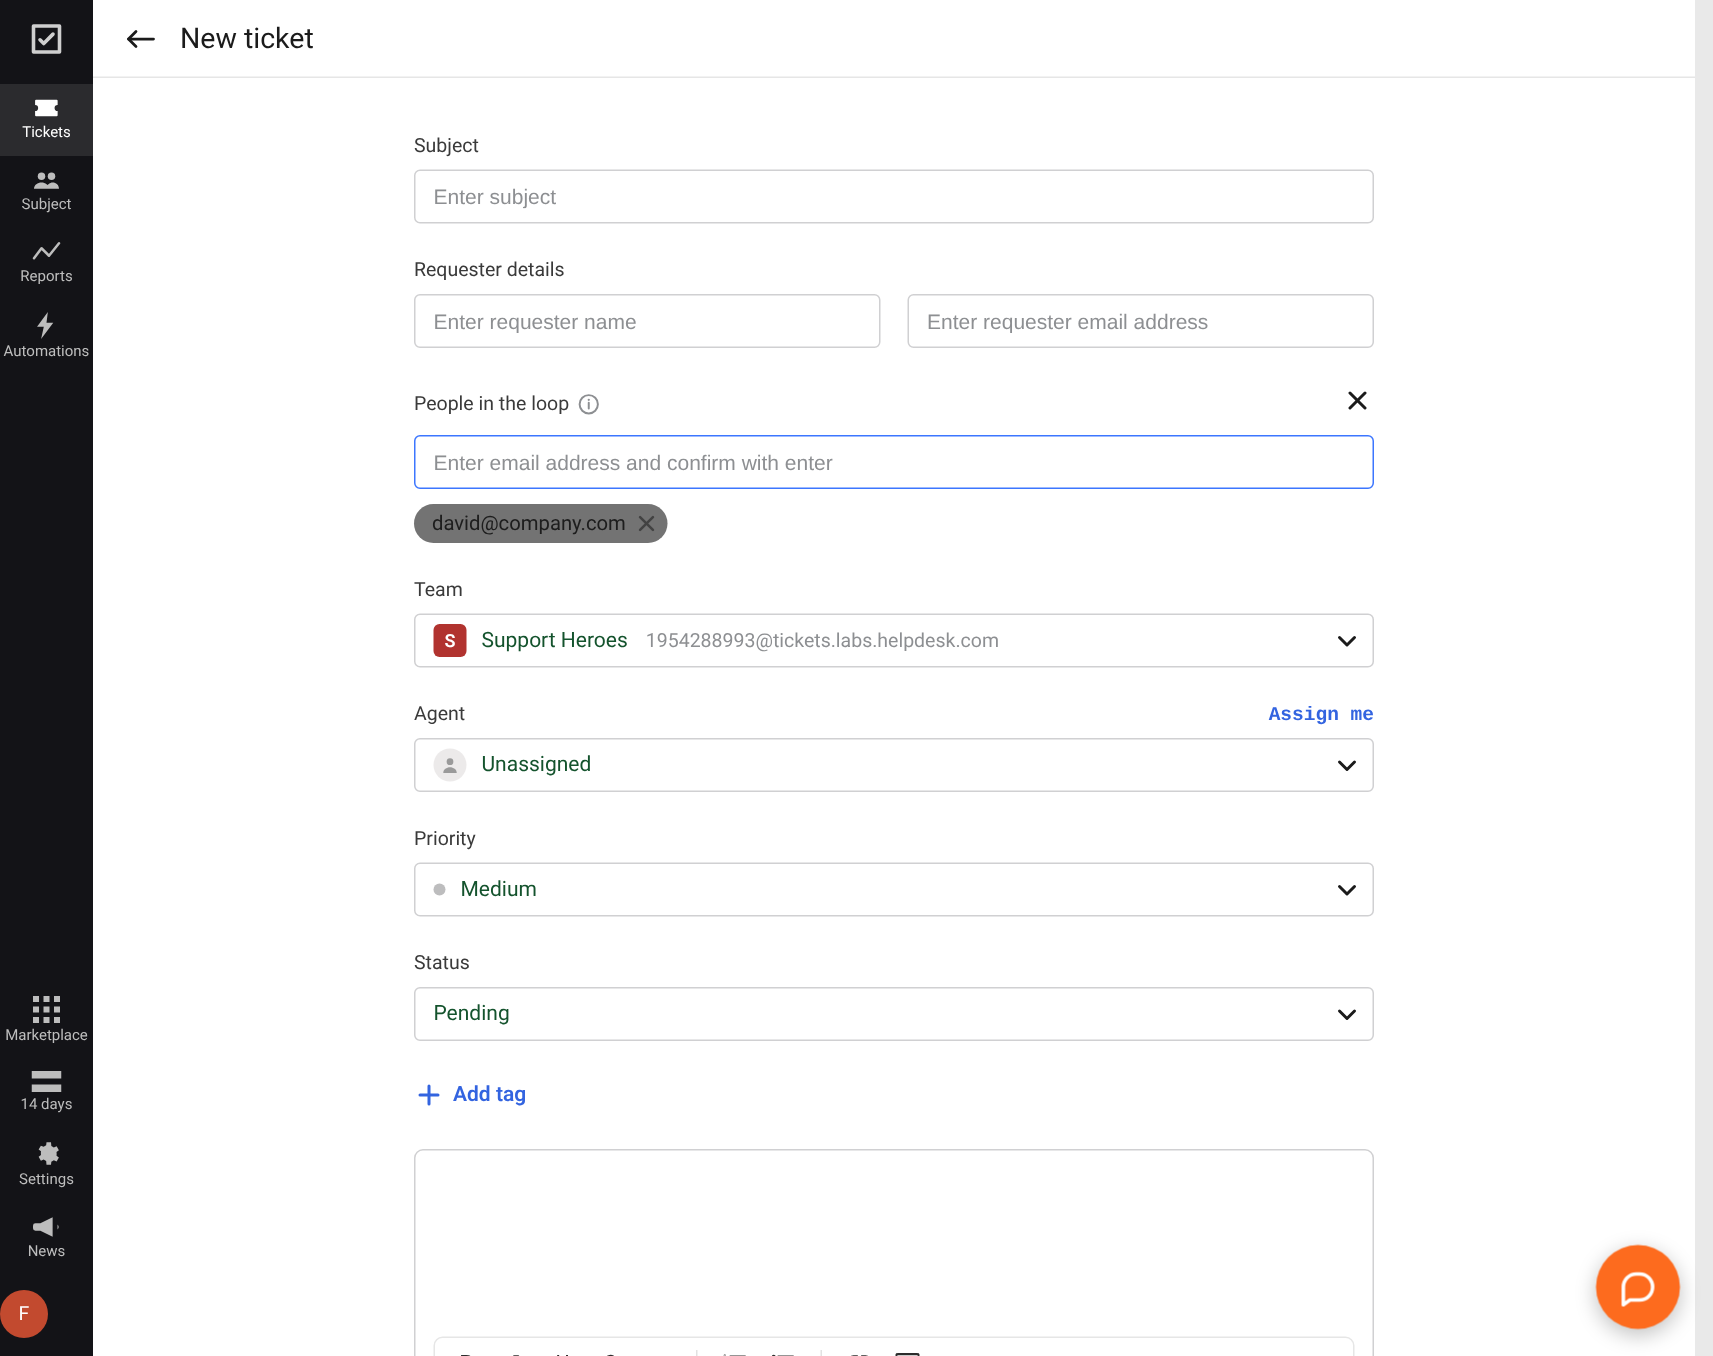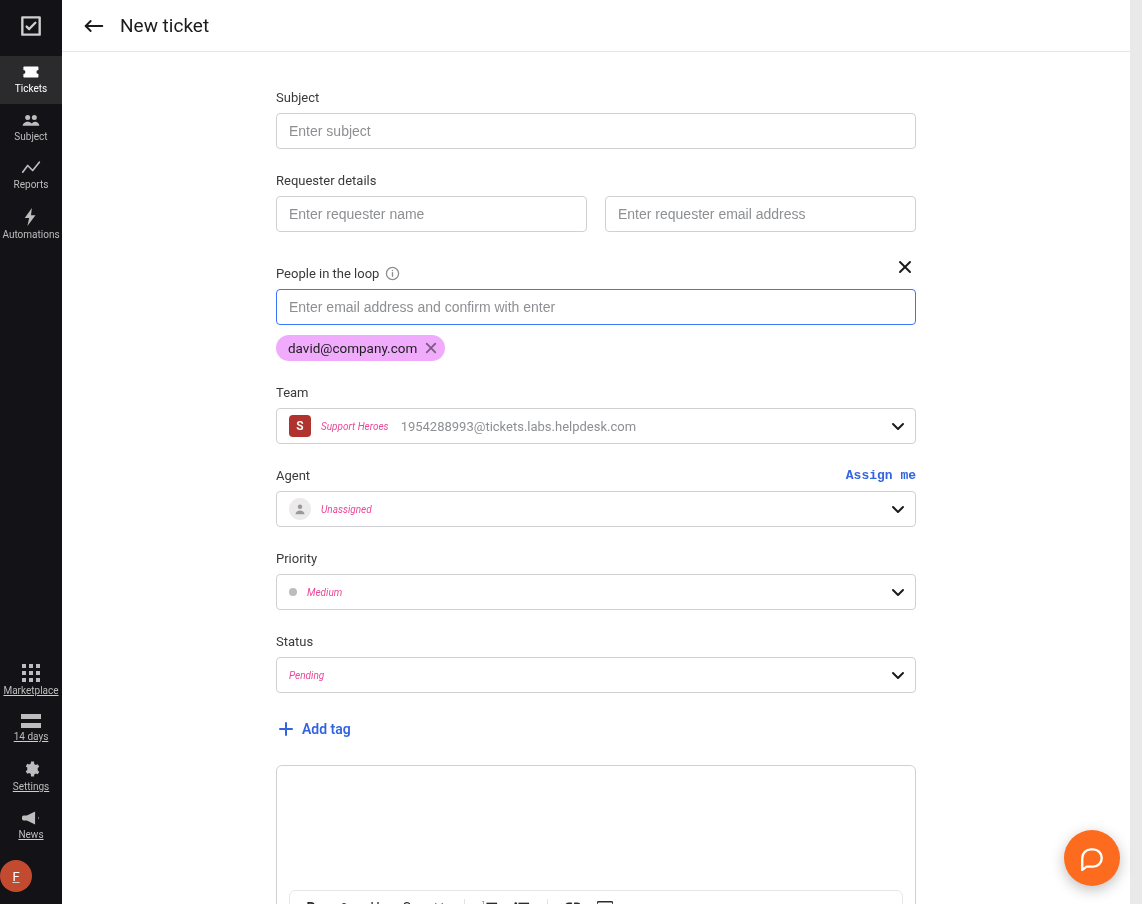--- a/index.html
+++ b/index.html
@@ -30,21 +30,21 @@
     padding: 8px 0;
   }
   .logo {
     width: 36px; height: 36px;
     display:flex; align-items:center; justify-content:center;
     margin-bottom: 12px;
   }
   .nav-group, .nav-bottom {
     display: flex; flex-direction: column; align-items: stretch; width: 100%;
   }
-  .nav-bottom { margin-top: auto; text-decoration: underline; }
+  .nav-bottom { margin-top: auto; }
   .nav-item {
     display:flex; flex-direction:column; align-items:center; justify-content:center;
     padding: 8px 0 10px; gap:3px;
     cursor: pointer;
     color: #bdbdbd;
     font-size: 10px;
   }
   .nav-item.active { background:#2b2b2e; color:#fff; }
   .nav-item svg, .nav-item .glyph { color: inherit; }
   .nav-label { font-size:10px; }
@@ -72,21 +72,21 @@
   .content-scroll {
     flex:1; overflow:auto; padding: 38px 0 40px;
   }
   .form {
     width: 640px;
     margin: 0 auto;
     display:flex; flex-direction:column; gap: 8px;
   }
   .field { margin-bottom: 16px; }
   .label { font-size:13px; color:#3a3a3a; margin-bottom:8px; display:flex; align-items:center; gap:6px;}
-  .label-row { display:flex; justify-content:space-between; align-items:flex-end; margin-bottom:8px; }
+  .label-row { display:flex; justify-content:space-between; align-items:center; margin-bottom:8px; }
   .label-row .label { margin-bottom:0; }
   .link-action { color:#3364e0; font-size:13px; font-weight:600; cursor:pointer;font-family:Liberation Mono, monospace; }
   .input, .select {
     width:100%;
     height:36px;
     border:1px solid #d0d0d2;
     border-radius:4px;
     padding: 0 12px;
     font-size:14px;
     color:#1b1b1b;
@@ -107,36 +107,36 @@
   .select .chev {
     position:absolute; right:10px; top:50%; transform:translateY(-50%);
     display:flex;
   }
   .badge-square {
     width:22px; height:22px; border-radius:4px;
     background:#b1332f; color:#fff;
     display:flex; align-items:center; justify-content:center;
     font-size:12px; font-weight:600;
   }
-  .select .primary { font-size:10px; color:#ec4899;font-style:italic; }
+  .select .primary { font-size:14px; color:#14532d; }
   .select .secondary { font-size:13px; color:#8d8f92; margin-left:2px; }
   .avatar-mini {
     width:22px; height:22px; border-radius:50%;
     background:#eceaea; color:#8d8f92;
     display:flex; align-items:center; justify-content:center;
   }
   .dot { width:8px; height:8px; border-radius:50%; background:#bdbdbe; }
   
   .info-circle {
     display:inline-flex; width:15px;height:15px;
   }
   .close-x { cursor:pointer; padding:4px; }
   .chip {
     display:inline-flex; align-items:center; gap:8px;
-    background:#f0abfc;
+    background:#737373;
     border-radius:14px;
     padding: 5px 8px 5px 12px;
     font-size:13.5px;
     color:#1d1d1d;
     margin-top:10px;
   }
   .chip .chip-x { cursor:pointer; display:flex; opacity:.55; }
 
   .add-tag {
     display:flex; align-items:center; gap:8px;

